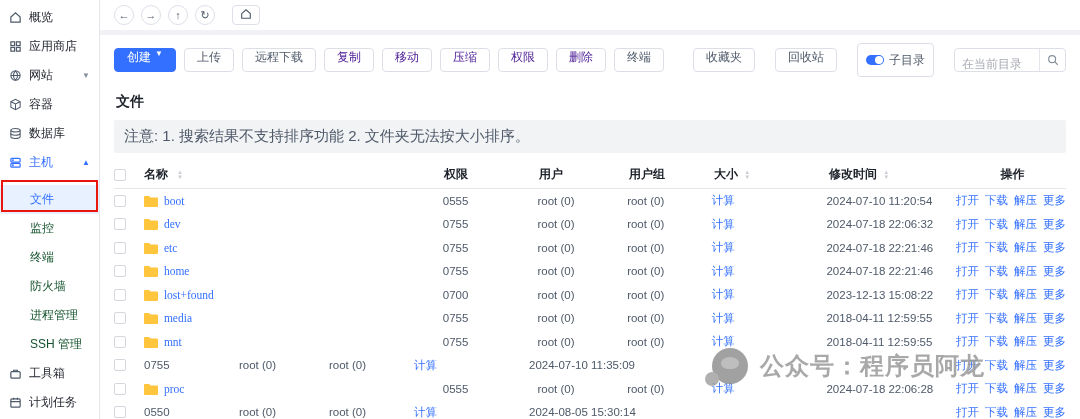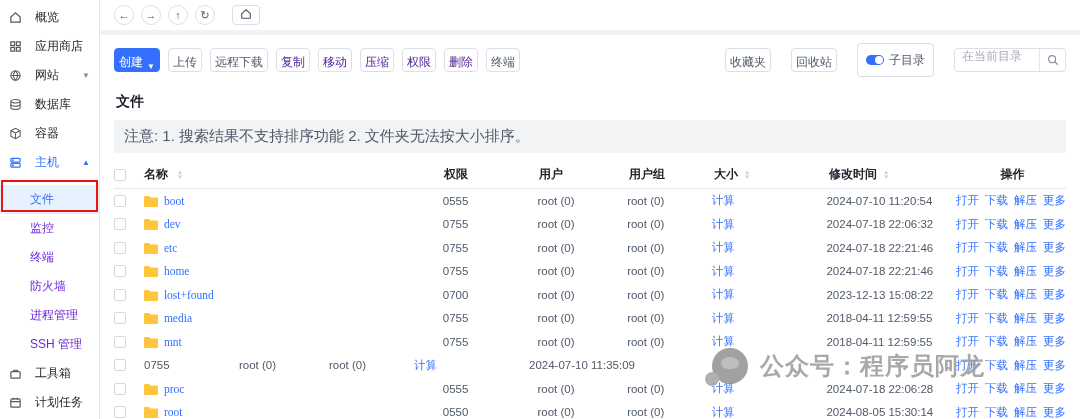--- a/index.html
+++ b/index.html
@@ -2,49 +2,49 @@
 <html><head>
 <meta charset="utf-8">
 <style>
   * { margin:0; padding:0; box-sizing:border-box; }
   html,body { width:1080px; height:419px; overflow:hidden; }
   body { font-family:"Liberation Sans","DejaVu Sans",sans-serif; background:#f0f2f5; font-size:12px; color:#1d2129; }
   .app { position:relative; width:1080px; height:419px; }
 
   
   .sidebar { position:absolute; left:0; top:0; width:100px; height:419px; background:#fff; border-right:1px solid #e5e6eb; z-index:4; padding-top:3px; }
-  .side-item { display:flex; align-items:center; gap:13px; height:29px; padding:0 9px; font-size:12px; color:#1d2129; cursor:pointer; }
+  .side-item { display:flex; align-items:center; gap:7px; height:29px; padding:0 9px; font-size:12px; color:#1d2129; cursor:pointer; }
   .side-item .icn { width:13px; height:13px; display:flex; align-items:center; color:#4e5969; flex:0 0 13px; }
   .side-item.blue { color:#3370ff; }
   .side-item.blue .icn { color:#3370ff; }
   .chev { margin-left:auto; font-size:8px; color:#86909c; }
   .side-item.blue .chev { color:#3370ff; }
   .side-gap { height:8px; }
-  .child-item { display:flex; align-items:center; height:29px; padding-left:30px; font-size:12px; color:#6d28d9; cursor:pointer; }
+  .child-item { display:flex; align-items:center; height:29px; padding-left:30px; font-size:12px; color:#14532d; cursor:pointer; }
   .child-item.active { background:#e8f1ff; color:#3370ff; }
   .annotation { position:absolute; left:1px; top:180px; width:97px; height:32px; border:2px solid #e8160c; z-index:9; pointer-events:none; }
 
   
   .main { position:absolute; left:100px; top:0; width:980px; height:419px; }
   .navbar { height:30px; background:#fff; display:flex; align-items:center; gap:7px; padding:0 14px; }
   .nav-circle { width:20px; height:20px; border-radius:50%; border:1px solid #dcdfe6; background:#fff; display:flex; align-items:center; justify-content:center; font-size:11px; color:#4e5969; cursor:pointer; }
   .home-btn { width:28px; height:20px; border:1px solid #dcdfe6; border-radius:4px; background:#fff; display:flex; align-items:center; justify-content:center; margin-left:10px; cursor:pointer; color:#4e5969; }
   .content { margin-top:5px; background:#fff; height:384px; padding:8px 14px 0 14px; position:relative; }
 
   
   .toolbar { display:flex; align-items:center; gap:8px; }
-  .btn { height:24px; padding:0 4px; border:1px solid #dcdfe6; border-radius:4px; background:#fff; font-size:12px; color:#4e5969; display:flex; align-items:flex-end; gap:4px; cursor:pointer; white-space:nowrap; }
+  .btn { height:24px; padding:0 12px; border:1px solid #dcdfe6; border-radius:4px; background:#fff; font-size:12px; color:#4e5969; display:flex; align-items:flex-start; gap:4px; cursor:pointer; white-space:nowrap; }
   .btn.disabled { color:#4c1d95; }
   .btn-primary { background:#3370ff; border-color:#3370ff; color:#fff; }
   .btn-primary .caret { font-size:8px; }
   .toolbar-right { margin-left:auto; display:flex; align-items:center; gap:20px; }
   .subdir { height:24px; border:1px solid #dcdfe6; border-radius:4px; background:#fff; display:flex; align-items:center; gap:5px; padding:16px 8px; font-size:12px; color:#4e5969; cursor:pointer; }
   .switch { width:18px; height:10px; border-radius:5px; background:#3370ff; position:relative; display:inline-block; }
   .switch::after { content:""; position:absolute; right:1px; top:1px; width:8px; height:8px; border-radius:50%; background:#fff; }
-  .search { height:24px; width:112px; border:1px solid #dcdfe6; border-radius:4px; background:#fff; display:flex; align-items:flex-start; overflow:hidden; }
+  .search { height:24px; width:112px; border:1px solid #dcdfe6; border-radius:4px; background:#fff; display:flex; align-items:flex-end; overflow:hidden; }
   .search input { border:none; outline:none; width:84px; padding:0 7px; font-size:12px; color:#4e5969; background:transparent; }
   .search input::placeholder { color:#a8abb2; }
   .search .mag { width:26px; height:100%; border-left:1px solid #e5e6eb; display:flex; align-items:center; justify-content:center; color:#86909c; cursor:pointer; }
 
   
   .page-title { font-size:14px; font-weight:bold; color:#1d2129; margin:16px 0 9px 2px; }
   .note { background:#f2f3f5; color:#4e5969; font-size:15px; padding:7px 10px; border-radius:2px; margin-bottom:8px; }
 
   
   .thead { display:flex; align-items:center; height:28px; border-bottom:1px solid #e5e6eb; font-size:12px; color:#1d2129; font-weight:bold; }
@@ -102,35 +102,35 @@
             <circle cx="7" cy="7" r="5"></circle>
             <path d="M2 7h10M7 2c-3 3-3 7 0 10M7 2c3 3 3 7 0 10"></path>
           </svg>
         </span>
       <span>网站</span>
       <span class="chev">▼</span>
     </div>
     <div class="side-item">
       <span class="icn">
           <svg width="13" height="13" viewBox="0 0 14 14" fill="none" stroke="currentColor" stroke-width="1.1">
+            <path d="M2 4l5-2.5L12 4v6l-5 2.5L2 10z"></path>
+            <path d="M2 4l5 2.5L12 4M7 6.5V12.3"></path>
+          </svg>
+        </span>
+      <span>容器</span>
+    </div>
+    <div class="side-item">
+      <span class="icn">
+          <svg width="13" height="13" viewBox="0 0 14 14" fill="none" stroke="currentColor" stroke-width="1.1">
             <ellipse cx="7" cy="3.5" rx="5" ry="1.8"></ellipse>
             <path d="M2 3.5v7c0 1 2.2 1.8 5 1.8s5-.8 5-1.8v-7"></path>
             <path d="M2 7c0 1 2.2 1.8 5 1.8S12 8 12 7"></path>
           </svg>
         </span>
       <span>数据库</span>
-    </div>
-    <div class="side-item">
-      <span class="icn">
-          <svg width="13" height="13" viewBox="0 0 14 14" fill="none" stroke="currentColor" stroke-width="1.1">
-            <path d="M2 4l5-2.5L12 4v6l-5 2.5L2 10z"></path>
-            <path d="M2 4l5 2.5L12 4M7 6.5V12.3"></path>
-          </svg>
-        </span>
-      <span>容器</span>
     </div>
     <div class="side-item blue">
       <span class="icn">
           <svg width="13" height="13" viewBox="0 0 14 14" fill="none" stroke="currentColor" stroke-width="1.3">
             <rect x="2" y="2.5" width="10" height="4" rx="1"></rect>
             <rect x="2" y="8" width="10" height="4" rx="1"></rect>
             <circle cx="4.2" cy="4.5" r=".4"></circle>
             <circle cx="4.2" cy="10" r=".4"></circle>
           </svg>
         </span>
@@ -504,28 +504,20 @@
               <a class="link">下载</a>
               <a class="link">解压</a>
               <a class="link">更多</a>
             </span>
           </div>
 
           <div class="trow">
             <span class="col-check">
               <span class="cb"></span>
             </span>
-            <span class="col-name">
-              <span class="ficon">
-                <svg width="14" height="12" viewBox="0 0 14 12">
-                  <path d="M0 1.8c0-.5.4-.9.9-.9h4.2l1.5 1.5h6.5c.5 0 .9.4.9.9v7.8c0 .5-.4.9-.9.9H.9c-.5 0-.9-.4-.9-.9z" fill="#ffc53d"></path>
-                </svg>
-              </span>
-              <a class="link">root</a>
-            </span>
             <span class="col-perm">0550</span>
             <span class="col-user">root (0)</span>
             <span class="col-group">root (0)</span>
             <span class="col-size"><a class="link">计算</a></span>
             <span class="col-time">2024-08-05 15:30:14</span>
             <span class="col-ops">
               <a class="link">打开</a>
               <a class="link">下载</a>
               <a class="link">解压</a>
               <a class="link">更多</a>

